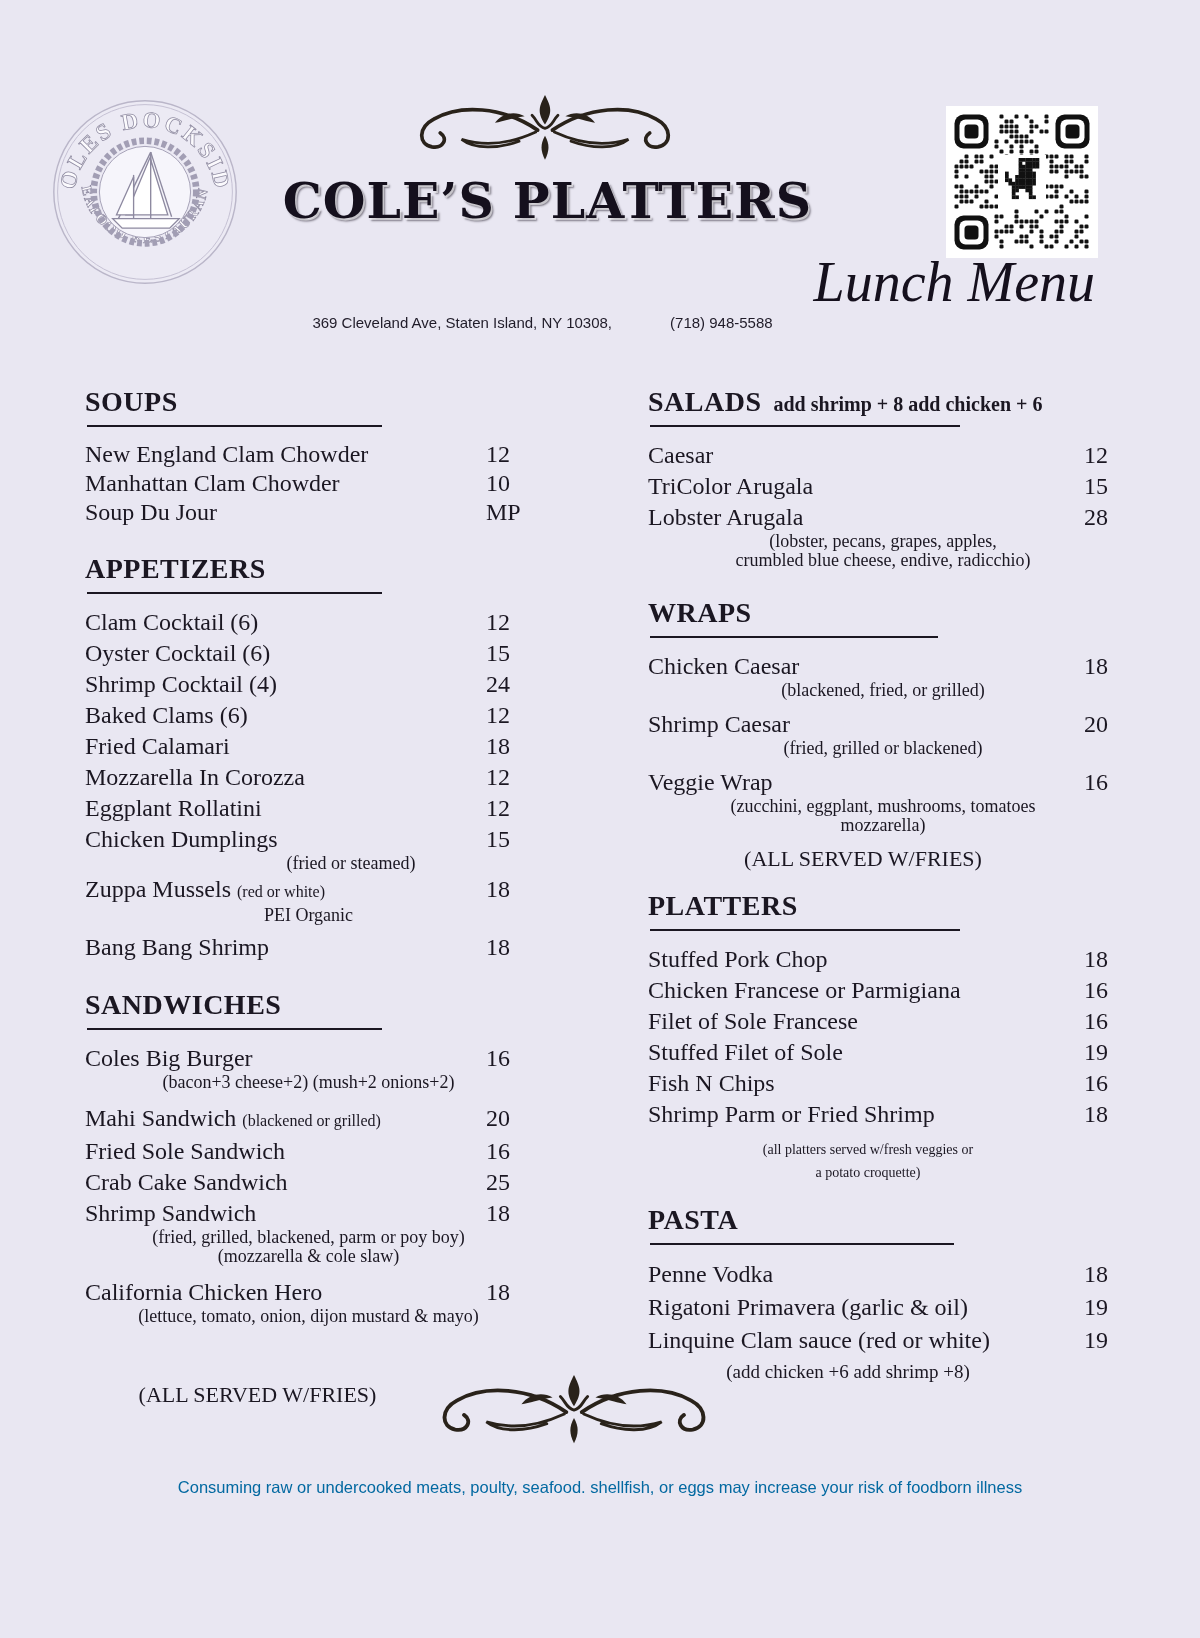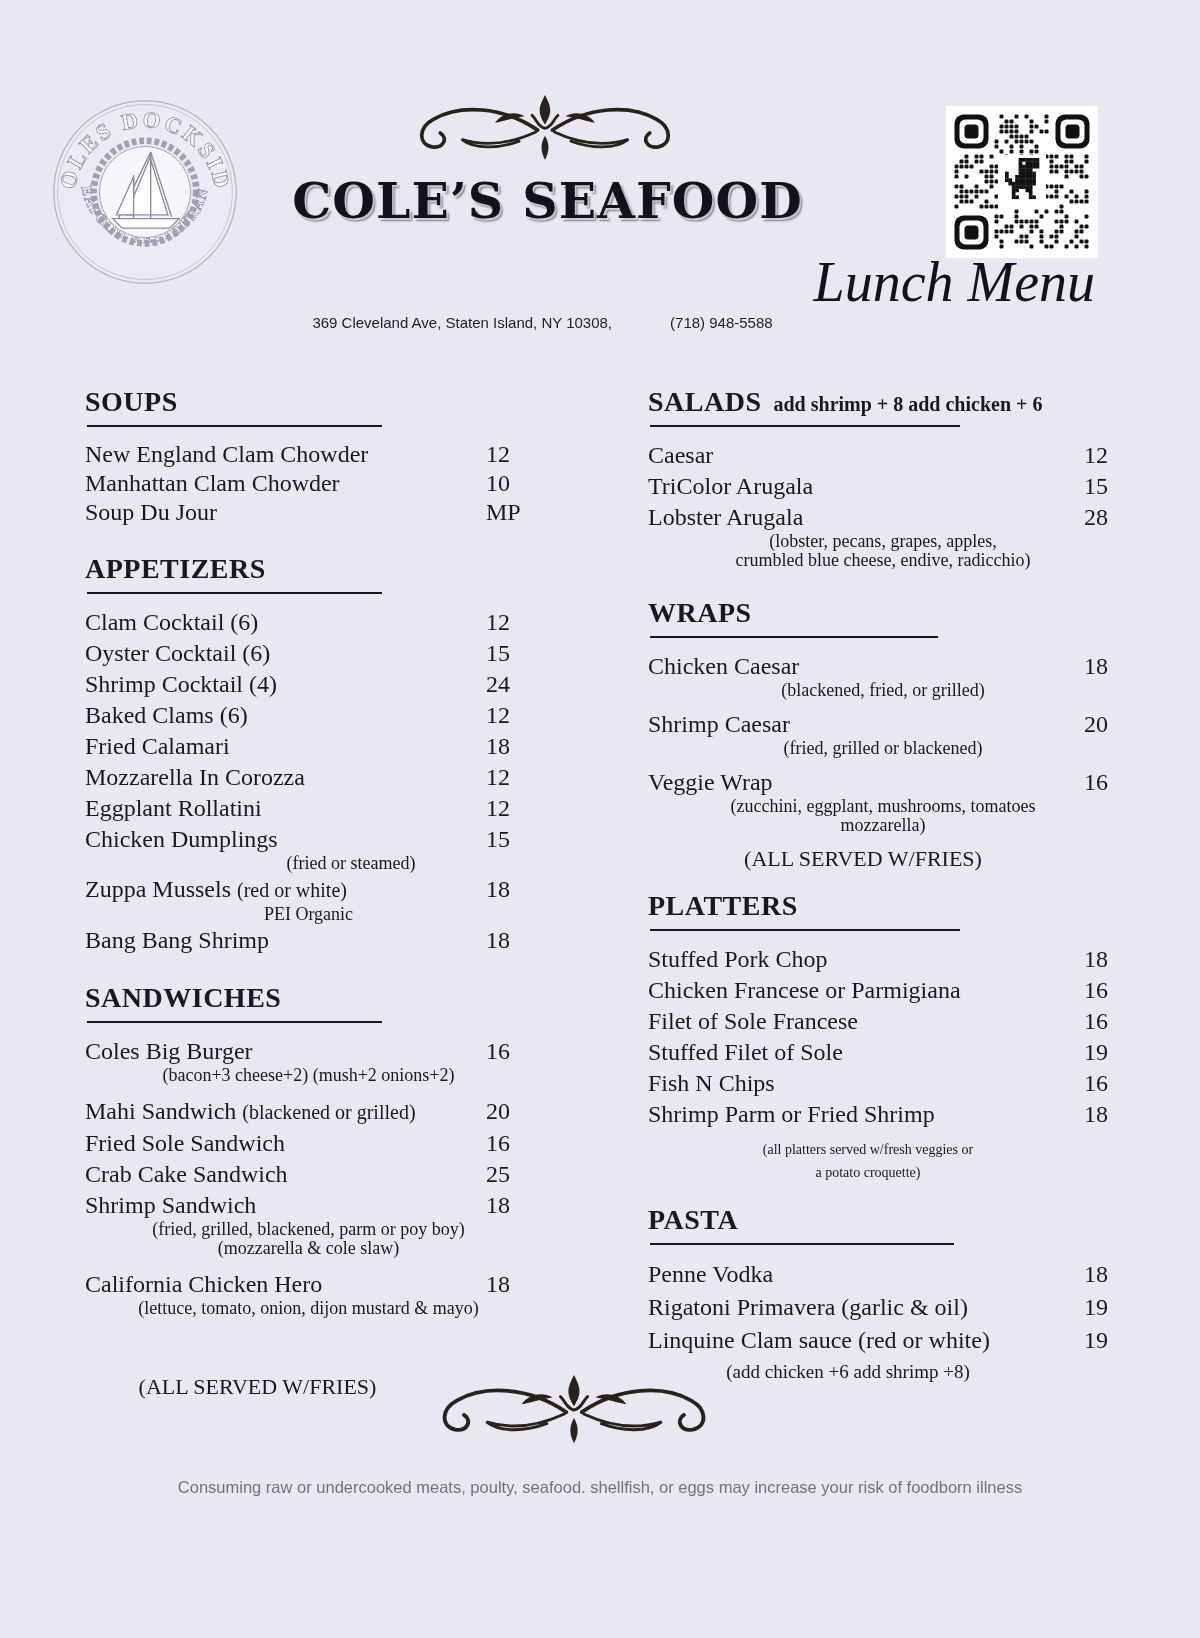--- a/index.html
+++ b/index.html
@@ -26,42 +26,42 @@
 
   .sec-head{font-weight:bold;font-size:28px;letter-spacing:.5px;}
   .sec-note{font-weight:bold;font-size:20px;margin-left:12px;letter-spacing:0;}
   .sec-rule{height:0;border-top:2px solid #1b1722;margin:7px 0 13px 2px;}
   .w295{width:295px;} .w310{width:310px;} .w288{width:288px;} .w304{width:304px;}
 
   .row{display:flex;align-items:baseline;font-size:24px;line-height:31px;}
   .row .nm{flex:1;}
   .col-left .row .pr{width:46px;text-align:left;}
   .col-right .row .pr{width:34px;text-align:left;}
-  .detail{font-size:20px;}
+  .detail{font-size:16px;}
   .sub{font-size:18px;line-height:22px;margin-top:-3px;text-align:center;}
   .sub.indent{padding-left:85px;}
   .gap-after{margin-bottom:10px;}
 
   .sec{margin-bottom:26px;}
   .sec-appetizers{margin-top:4px;}
   .sec-sandwiches{margin-top:16px;}
   .soup-row{line-height:29px;}
 
   .left-footer{margin-top:55px;width:345px;text-align:center;font-size:22px;}
   .wraps-footer{margin:10px 0 2px;width:430px;text-align:center;font-size:22px;}
   .platters-footer{margin-top:8px;width:440px;text-align:center;font-size:14px;line-height:23px;}
   .pasta-footer{margin-top:4px;width:400px;text-align:center;font-size:19px;}
   .wrap-item{margin-bottom:8px;}
   .sec-wraps{margin-bottom:18px;}
   .sec-platters{margin-bottom:20px;}
 
   
   .flourish-bottom{position:absolute;left:428px;top:1372px;width:292px;height:84px;}
   .disclaimer{position:absolute;top:1478px;left:0;width:1200px;text-align:center;
-    font-family:"Liberation Sans",sans-serif;font-size:16.5px;color:#737373;}
+    font-family:"Liberation Sans",sans-serif;font-size:16.5px;color:#0369a1;}
 </style>
 </head>
 <body>
 
 <div id="page">
 
   <svg class="logo" viewBox="0 0 200 200">
     <defs>
       <path id="arcTop" d="M 26,106 A 74,74 0 1 1 174,106" fill="none"></path>
       <path id="arcBot" d="M 34,98 A 67,67 0 0 0 166,98" fill="none"></path>
@@ -97,21 +97,21 @@
         <path d="M142,40 C104,14 58,12 30,28 C13,37 13,55 28,58 C40,60 46,49 37,43" stroke-width="4"></path>
         <path d="M140,42 C112,55 86,58 60,50 C74,61 100,60 122,52" stroke-width="3"></path>
         <path d="M96,32 C104,21 118,19 128,25 C114,27 104,31 96,32 Z" fill="#29221a" stroke="none"></path>
       </g>
       <path d="M150,2 C144,14 141,20 150,34 C159,20 156,14 150,2 Z" fill="#29221a" stroke="none"></path>
       <path d="M150,46 C145,55 145,62 150,72 C155,62 155,55 150,46 Z" fill="#29221a" stroke="none"></path>
       <path d="M136,24 C142,30 142,36 150,38 C158,36 158,30 164,24" stroke-width="3"></path>
     </g>
   </svg>
 
-  <div class="brand-title">COLE’S SEAFOOD</div>
+  <div class="brand-title">COLE’S PLATTERS</div>
   <div class="menu-title">Lunch Menu</div>
   <div class="addr">
     <span>369 Cleveland Ave, Staten Island, NY 10308,</span><span class="phone">(718) 948-5588</span>
   </div>
 
   <div class="qr-card" id="qr-box"><svg width="152" height="152" viewBox="0 0 152 152" xmlns="http://www.w3.org/2000/svg">
         <rect width="152" height="152" fill="#fff"></rect>
         <rect x="53.5" y="8.5" width="4" height="4" rx="1.3" fill="#111"></rect>
         <rect x="68.5" y="8.5" width="4" height="4" rx="1.3" fill="#111"></rect>
         <rect x="78.5" y="8.5" width="4" height="4" rx="1.3" fill="#111"></rect>
@@ -446,21 +446,21 @@
         <span class="nm">Chicken Dumplings</span>
         <span class="pr">15</span>
       </div>
       <div class="sub indent">(fried or steamed)</div>
       <div class="row">
         <span class="nm"><span>Zuppa Mussels</span>
           <span class="detail">(red or white)</span></span>
         <span class="pr">18</span>
       </div>
       <div class="sub">PEI Organic</div>
-      <div class="row" style="">
+      <div class="row" style="margin-top:6px;">
         <span class="nm">Bang Bang Shrimp</span>
         <span class="pr">18</span>
       </div>
     </div>
 
     <div class="sec sec-sandwiches">
       <div class="sec-head">SANDWICHES</div>
       <div class="sec-rule w295"></div>
       <div class="row">
         <span class="nm">Coles Big Burger</span>

